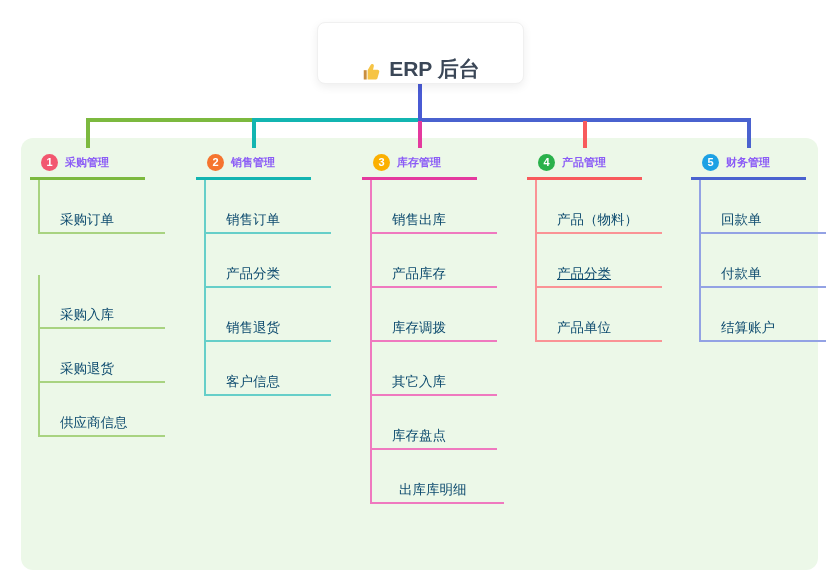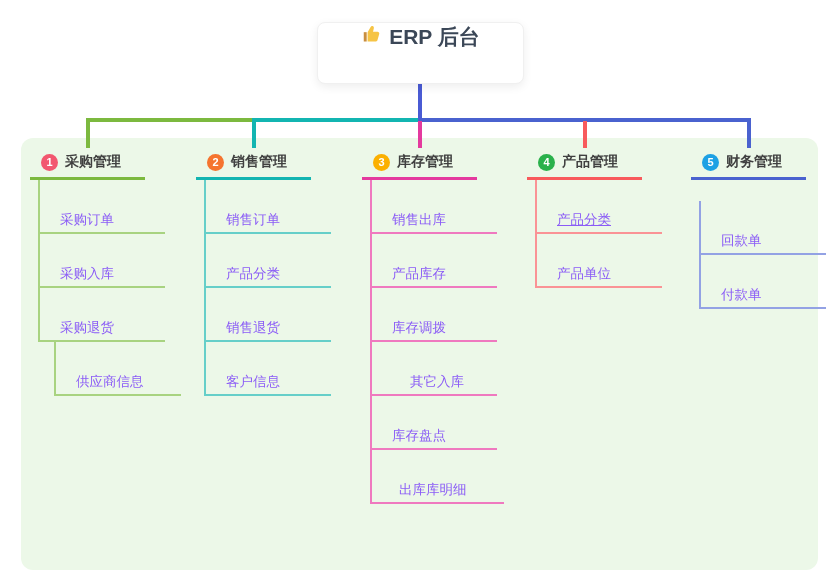--- a/index.html
+++ b/index.html
@@ -10,40 +10,40 @@
   }
   .panel{
     position:absolute;left:21px;top:138px;width:797px;height:432px;
     border-radius:12px;background:#ecf8e8;
   }
   .cline{position:absolute;}
   .root-card{
     position:absolute;left:317px;top:22px;width:205px;height:60px;
     background:#ffffff;border:1px solid #f0f0f0;border-radius:8px;
     box-shadow:0 3px 10px rgba(0,0,0,.07);
-    display:flex;align-items:flex-start;justify-content:center;gap:6px;
+    display:flex;align-items:flex-end;justify-content:center;gap:6px;
     font-size:21px;font-weight:600;color:#3b4757;cursor:pointer;
   }
   .thumb{display:flex;align-items:center}
   .branch{position:absolute;top:148px;width:115px;}
   .bh{
     display:flex;align-items:center;gap:7px;height:20px;
     padding:4px 0 5px 11px;border-bottom:3px solid;cursor:pointer;
   }
-  .bl{font-size:14px;font-weight:600;color:#404040;white-space:nowrap}
+  .bl{font-size:11px;font-weight:600;color:#8b5cf6;white-space:nowrap}
   .badge{
     flex:0 0 17px;width:17px;height:17px;border-radius:50%;
     color:#fff;font-size:11px;font-weight:700;line-height:17px;text-align:center;
   }
   .children{list-style:none;margin:0 0 0 8px;padding:0}
   .children li{
     width:max-content;min-width:90px;
     padding:32px 15px 4px 20px;
     border-left:2px solid;border-bottom:2px solid;
-    font-size:13.5px;color:#8b5cf6;line-height:16px;
+    font-size:13.5px;color:#0c4a6e;line-height:16px;
     white-space:nowrap;cursor:pointer;
   }
 </style>
 </head>
 <body style="background: rgb(255, 255, 255);">
 
 <div class="panel" style="background: rgb(236, 248, 232);"></div>
 
 <div id="connectors">
     <div class="cline" style="left: 85.5px; top: 118px; width: 336px; height: 4px; background: rgb(124, 185, 63);"></div>
@@ -69,23 +69,23 @@
 </div>
 
 <div id="branches">
     <div class="branch" style="left: 30px;">
       <div class="bh" style="border-bottom-color: rgb(124, 185, 63);">
         <span class="badge" style="background: rgb(242, 87, 111);">1</span>
         <span class="bl">采购管理</span>
       </div>
       <ul class="children">
         <li style="border-color: rgb(168, 211, 128);"><span>采购订单</span></li>
-        <li style="border-color: rgb(168, 211, 128);"><span>采购入库</span></li>
+        <li style="border-color: rgb(168, 211, 128); margin-top: 41px;"><span>采购入库</span></li>
         <li style="border-color: rgb(168, 211, 128); font-family: Liberation Serif, serif;"><span>采购退货</span></li>
-        <li style="border-color: rgb(168, 211, 128); margin-left: 16px;"><span>供应商信息</span></li>
+        <li style="border-color: rgb(168, 211, 128);"><span>供应商信息</span></li>
       </ul>
     </div>
     <div class="branch" style="left: 196px;">
       <div class="bh" style="border-bottom-color: rgb(19, 181, 177);">
         <span class="badge" style="background: rgb(245, 116, 47);">2</span>
         <span class="bl">销售管理</span>
       </div>
       <ul class="children">
         <li style="border-color: rgb(102, 207, 201);"><span>销售订单</span></li>
         <li style="border-color: rgb(102, 207, 201);"><span>产品分类</span></li>
@@ -95,38 +95,40 @@
     </div>
     <div class="branch" style="left: 362px;">
       <div class="bh" style="border-bottom-color: rgb(228, 58, 158);">
         <span class="badge" style="background: rgb(251, 176, 0);">3</span>
         <span class="bl">库存管理</span>
       </div>
       <ul class="children">
         <li style="border-color: rgb(239, 121, 191);"><span>销售出库</span></li>
         <li style="border-color: rgb(239, 121, 191);"><span>产品库存</span></li>
         <li style="border-color: rgb(239, 121, 191);"><span>库存调拨</span></li>
-        <li style="border-color: rgb(239, 121, 191); text-align: center;"><span>其它入库</span></li>
+        <li style="border-color: rgb(239, 121, 191);"><span>其它入库</span></li>
         <li style="border-color: rgb(239, 121, 191);"><span>库存盘点</span></li>
         <li style="border-color: rgb(239, 121, 191); padding-left: 27px;"><span>出库库明细</span></li>
       </ul>
     </div>
     <div class="branch" style="left: 527px;">
       <div class="bh" style="border-bottom-color: rgb(248, 90, 92);">
         <span class="badge" style="background: rgb(42, 177, 75);">4</span>
         <span class="bl">产品管理</span>
       </div>
       <ul class="children">
+        <li style="border-color: rgb(250, 147, 149);"><span>产品（物料）</span></li>
         <li style="border-color: rgb(250, 147, 149); text-decoration: underline;"><span>产品分类</span></li>
         <li style="border-color: rgb(250, 147, 149);"><span>产品单位</span></li>
       </ul>
     </div>
     <div class="branch" style="left: 691px;">
       <div class="bh" style="border-bottom-color: rgb(74, 98, 207);">
         <span class="badge" style="background: rgb(29, 161, 228);">5</span>
         <span class="bl">财务管理</span>
       </div>
       <ul class="children">
-        <li style="border-color: rgb(147, 162, 228); margin-top: 21px;"><span>回款单</span></li>
+        <li style="border-color: rgb(147, 162, 228);"><span>回款单</span></li>
         <li style="border-color: rgb(147, 162, 228);"><span>付款单</span></li>
+        <li style="border-color: rgb(147, 162, 228);"><span>结算账户</span></li>
       </ul>
     </div>
   </div>
 
 </body></html>

